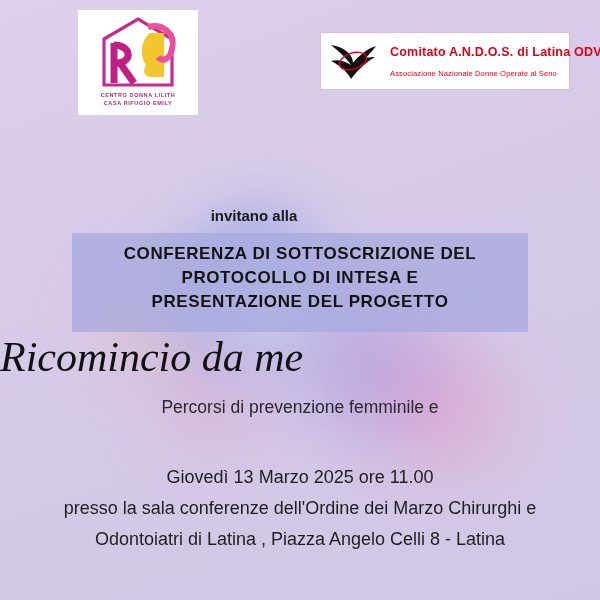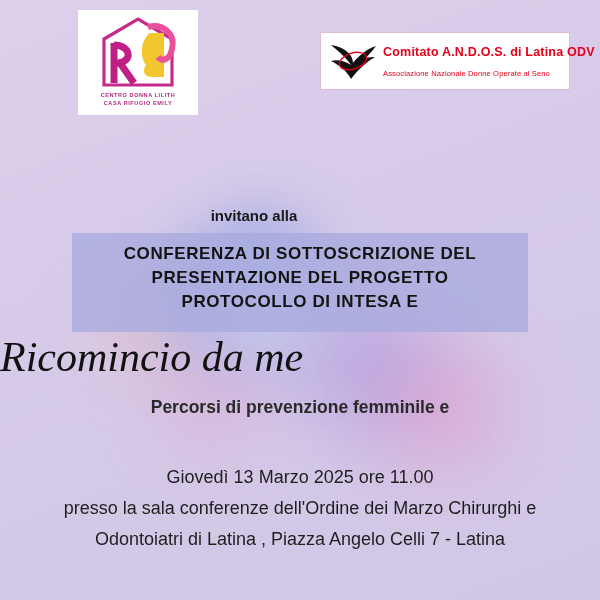--- a/index.html
+++ b/index.html
@@ -93,20 +93,21 @@
   .logo-andos {
     position: absolute;
     left: 320px; top: 32px;
     width: 250px; height: 58px;
     background: #ffffff;
     border: 1px solid #e3b9d3;
     display: flex;
     align-items: center;
     padding-left: 6px;
     box-sizing: border-box;
+    gap: 7px;
   }
   .andos-bird {
     width: 52px;
     height: 44px;
     flex: none;
     position: relative;
   }
   .andos-texts {
     margin-left: 4px;
   }
@@ -172,21 +173,20 @@
   }
 
   .subtitle {
     position: absolute;
     left: 0; top: 394px;
     width: 600px;
     text-align: center;
     font-size: 17.5px;
     color: #2a2a2a;
     line-height: 27px;
-    font-weight: bold;
   }
 
   .details {
     position: absolute;
     left: 0; top: 462px;
     width: 600px;
     text-align: center;
     font-size: 18px;
     color: #1f1f1f;
     line-height: 31px;
@@ -238,29 +238,29 @@
       <div class="andos-title">Comitato A.N.D.O.S. di Latina ODV</div>
       <div class="andos-sub">Associazione Nazionale Donne Operate al Seno</div>
     </div>
   </div>
 
 
   <div class="invitano">invitano alla</div>
 
   <div class="banner">
     <div>CONFERENZA DI SOTTOSCRIZIONE DEL</div>
+    <div>PROTOCOLLO DI INTESA E</div>
     <div>PRESENTAZIONE DEL PROGETTO</div>
-    <div>PROTOCOLLO DI INTESA E</div>
   </div>
 
   <div class="title-script">Ricomincio da me</div>
 
   <div class="subtitle">
     <div>Percorsi di prevenzione femminile e</div>
   </div>
 
   <div class="details">
     <div>Giovedì 13 Marzo 2025 ore 11.00</div>
     <div>presso la sala conferenze dell'Ordine dei Marzo Chirurghi e</div>
-    <div>Odontoiatri di Latina , Piazza Angelo Celli 7 - Latina</div>
+    <div>Odontoiatri di Latina , Piazza Angelo Celli 8 - Latina</div>
   </div>
 
 </div>
 
 </body></html>

